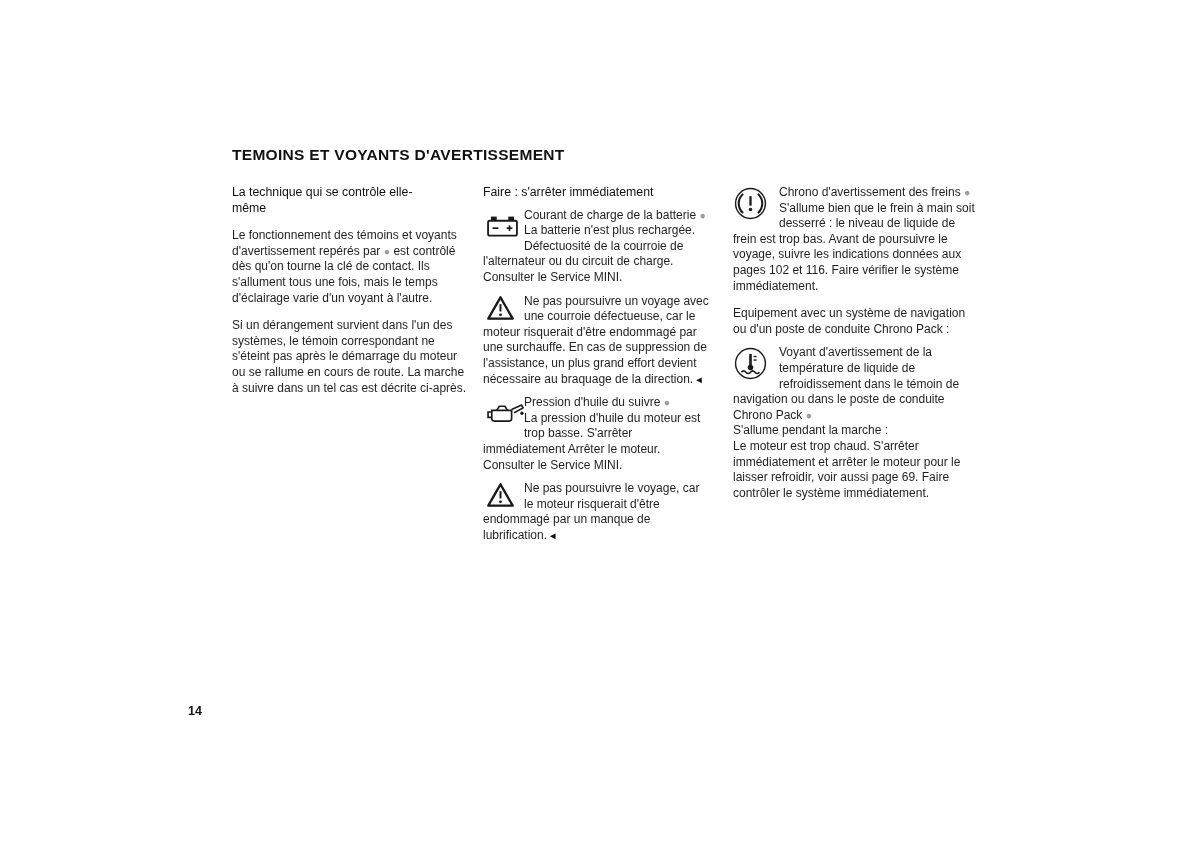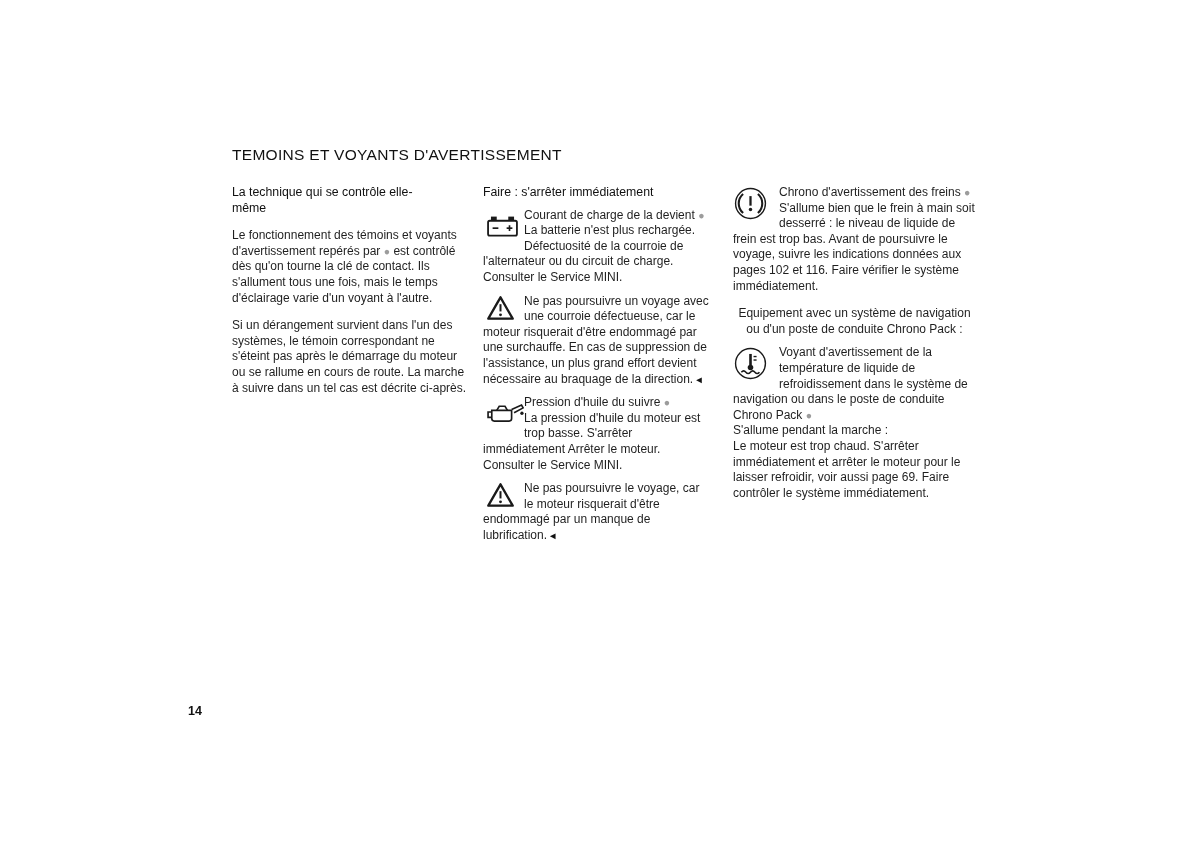--- a/index.html
+++ b/index.html
@@ -9,21 +9,21 @@
     font-family: "Liberation Sans", sans-serif;
     color: #1f1f1f;
     position: relative;
     overflow: hidden;
   }
   .page { position: absolute; inset: 0; }
 
   .title {
     position: absolute; left: 232px; top: 146px;
     margin: 0;
-    font-size: 15.5px; font-weight: 400; letter-spacing: .3px;
+    font-size: 15.5px; font-weight: 700; letter-spacing: .3px;
     color: #111;
   }
 
   .col { position: absolute; top: 185px; font-size: 12px; line-height: 15.6px; }
   .col-1 { left: 232px; width: 240px; }
   .col-2 { left: 483px; width: 228px; }
   .col-3 { left: 733px; width: 243px; }
 
   h2.col-heading {
     margin: 0 0 7px 0;
@@ -41,21 +41,21 @@
     float: left; width: 41px; box-sizing: border-box;
     padding-left: 3px;
   }
   .col-3 .icon { width: 46px; padding-left: 1px; }
   .icon.h3 { height: 38px; padding-top: 6px; }
   .icon.h3-tight { height: 38px; padding-top: 2px; }
   .icon.h2x { height: 27px; padding-top: 1px; }
   .icon svg { display: block; }
 
   .lead, .ind-body { }
-  .equip-note { margin: 14px 0 7px 0; text-align: center; }
+  .equip-note { margin: 14px 0 7px 0; }
 
   .bullet { color: #9c9c9c; font-size: 10.5px; }
   .end-marker { font-size: 9.5px; color: #111; margin-left: 1px; }
 
   .page-number {
     position: absolute; left: 188px; top: 704px;
     font-size: 12.5px; font-weight: 700; color: #111;
   }
 </style>
 </head>
@@ -78,21 +78,21 @@
       <span class="icon h3">
         <svg viewBox="0 0 40 30" width="33" height="25" aria-hidden="true">
           <rect x="6" y="3" width="7" height="5" fill="#1a1a1a"></rect>
           <rect x="27" y="3" width="7" height="5" fill="#1a1a1a"></rect>
           <rect x="2.5" y="8" width="35" height="18" rx="2" fill="none" stroke="#1a1a1a" stroke-width="2.2"></rect>
           <line x1="8" y1="17" x2="15" y2="17" stroke="#1a1a1a" stroke-width="2"></line>
           <line x1="25" y1="17" x2="32" y2="17" stroke="#1a1a1a" stroke-width="2"></line>
           <line x1="28.5" y1="13.5" x2="28.5" y2="20.5" stroke="#1a1a1a" stroke-width="2"></line>
         </svg>
       </span>
-      <div class="lead"><span>Courant de charge de la devient </span><span class="bullet">●</span></div>
+      <div class="lead"><span>Courant de charge de la batterie </span><span class="bullet">●</span></div>
       <div class="ind-body">La batterie n'est plus rechargée. Défectuosité de la courroie de l'alternateur ou du circuit de charge. Consulter le Service MINI.</div>
     </div>
 
     <div class="icon-item">
       <span class="icon h2x">
         <svg viewBox="0 0 38 34" width="29" height="26" aria-hidden="true">
           <path d="M15 7 L29.5 32 H1.5 Z" fill="#bdbdbd"></path>
           <path d="M19 3 L35 31 H3 Z" fill="#ffffff" stroke="#1a1a1a" stroke-width="3" stroke-linejoin="round"></path>
           <rect x="17.7" y="12" width="2.6" height="9.5" fill="#1a1a1a"></rect>
           <circle cx="19" cy="26" r="1.9" fill="#1a1a1a"></circle>
@@ -150,21 +150,21 @@
       <span class="icon h3-tight">
         <svg viewBox="0 0 38 38" width="33" height="33" aria-hidden="true">
           <circle cx="19" cy="19" r="17.2" fill="none" stroke="#1a1a1a" stroke-width="1.6"></circle>
           <line x1="19" y1="8" x2="19" y2="21" stroke="#1a1a1a" stroke-width="3"></line>
           <circle cx="19" cy="23.5" r="3.2" fill="#1a1a1a"></circle>
           <line x1="22.5" y1="11" x2="26" y2="11" stroke="#1a1a1a" stroke-width="1.6"></line>
           <line x1="22.5" y1="15" x2="26" y2="15" stroke="#1a1a1a" stroke-width="1.6"></line>
           <path d="M8.5 29 q2.6 -3 5.2 0 t5.2 0 t5.2 0 t5.2 0" fill="none" stroke="#1a1a1a" stroke-width="1.8"></path>
         </svg>
       </span>
-      <div class="lead"><span>Voyant d'avertissement de la température de liquide de refroidissement dans le système de navigation ou dans le poste de conduite Chrono Pack </span><span class="bullet">●</span></div>
+      <div class="lead"><span>Voyant d'avertissement de la température de liquide de refroidissement dans le témoin de navigation ou dans le poste de conduite Chrono Pack </span><span class="bullet">●</span></div>
       <div class="ind-body">S'allume pendant la marche :</div>
       <div class="ind-body">Le moteur est trop chaud. S'arrêter immédiatement et arrêter le moteur pour le laisser refroidir, voir aussi page 69. Faire contrôler le système immédiatement.</div>
     </div>
   </section>
 
   <div class="page-number">14</div>
 
 </div>
 
 </body></html>

